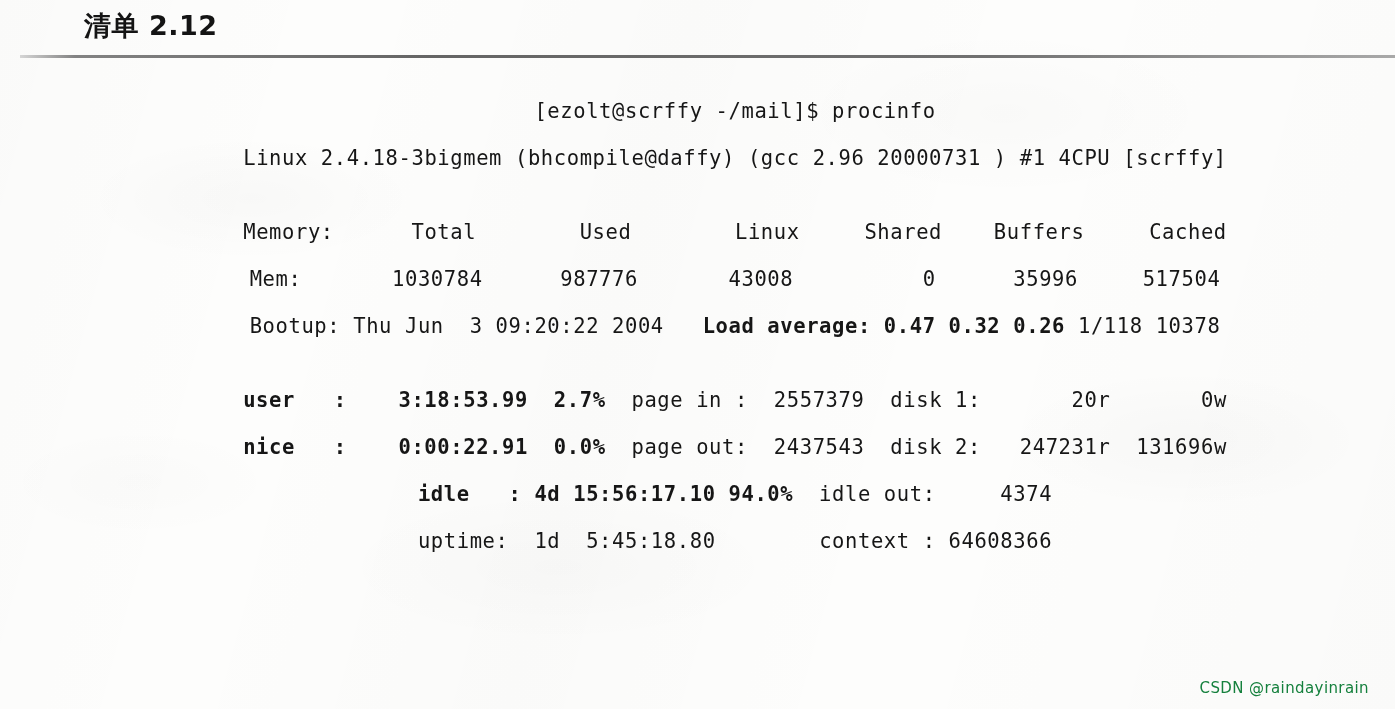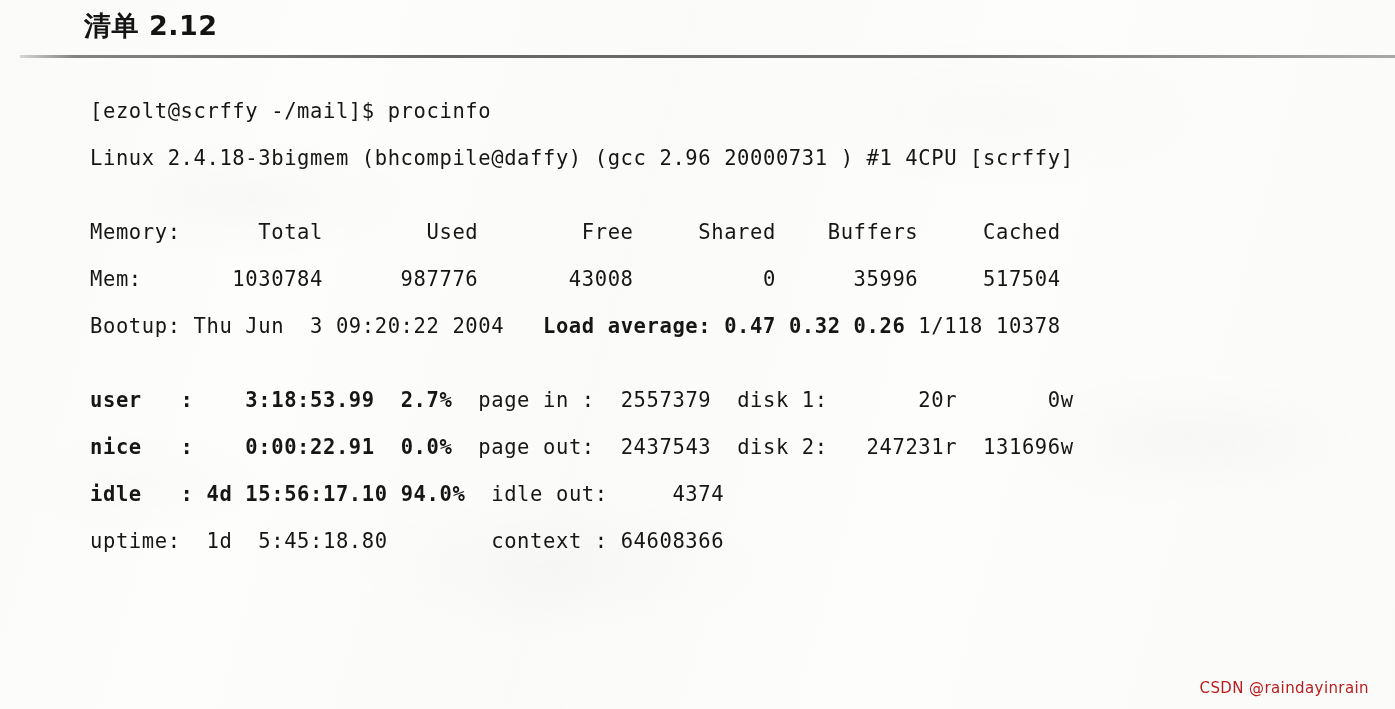--- a/index.html
+++ b/index.html
@@ -27,20 +27,21 @@
       radial-gradient(ellipse 260px 100px at 85% 62%, rgba(0,0,0,0.020), rgba(0,0,0,0) 70%),
       radial-gradient(ellipse 320px 110px at 40% 80%, rgba(0,0,0,0.014), rgba(0,0,0,0) 70%),
       radial-gradient(ellipse 200px 80px at 10% 68%, rgba(0,0,0,0.012), rgba(0,0,0,0) 70%),
       linear-gradient(105deg, rgba(0,0,0,0.012) 0%, rgba(0,0,0,0) 22%, rgba(0,0,0,0.010) 44%, rgba(0,0,0,0) 66%, rgba(0,0,0,0.012) 100%);
     z-index: 0;
   }
   .page {
     position: absolute;
     inset: 0;
     z-index: 2;
+    text-align: center;
   }
 
   .listing-title {
     position: absolute;
     left: 84px;
     top: 8px;
     font-family: "DejaVu Sans", "Liberation Sans", sans-serif;
     font-size: 27px;
     font-weight: 600;
     letter-spacing: 0.5px;
@@ -74,21 +75,21 @@
   .code-line.spacer { height: 27px; line-height: 27px; }
   .bold { font-weight: bold; }
   .cols { display: block; white-space: pre; }
 
   .watermark {
     position: absolute;
     right: 26px;
     bottom: 12px;
     font-family: "DejaVu Sans", "Liberation Sans", sans-serif;
     font-size: 15px;
-    color: #b91c1c;
+    color: #15803d;
     letter-spacing: 0.4px;
     white-space: pre;
     z-index: 3;
   }
 </style>
 </head>
 <body>
 
 <div class="paper-texture"></div>
 
@@ -99,21 +100,21 @@
   <div class="title-rule"></div>
 
   <div class="code-block">
 
     <div class="code-line">[ezolt@scrffy -/mail]$ procinfo</div>
 
     <div class="code-line">Linux 2.4.18-3bigmem (bhcompile@daffy) (gcc 2.96 20000731 ) #1 4CPU [scrffy]</div>
 
     <div class="code-line spacer"></div>
 
-    <div class="code-line">Memory:      Total        Used        Free     Shared    Buffers     Cached</div>
+    <div class="code-line">Memory:      Total        Used        Linux     Shared    Buffers     Cached</div>
 
     <div class="code-line">Mem:       1030784      987776       43008          0      35996     517504</div>
 
 
     <div class="code-line"><span class="cols" style="display:inline;">Bootup: Thu Jun  3 09:20:22 2004</span><span class="cols" style="display:inline;">   </span><span class="bold" style="display:inline;margin-top:36px;">Load average: 0.47 0.32 0.26</span><span style="display:inline; white-space:pre;"> 1/118 10378</span></div>
 
     <div class="code-line spacer"></div>
 
     <div class="code-line"><span class="bold">user   :</span><span class="bold">    3:18:53.99</span><span class="bold">  2.7%</span><span>  page in :</span><span>  2557379</span><span>  disk 1:</span><span>       20r</span><span>       0w</span></div>
 

